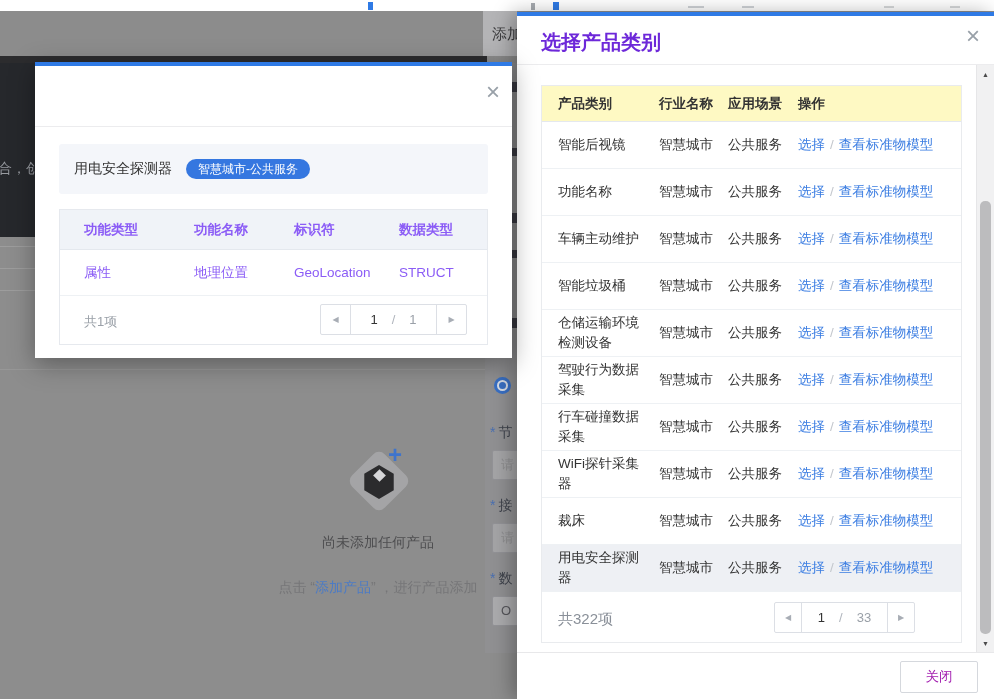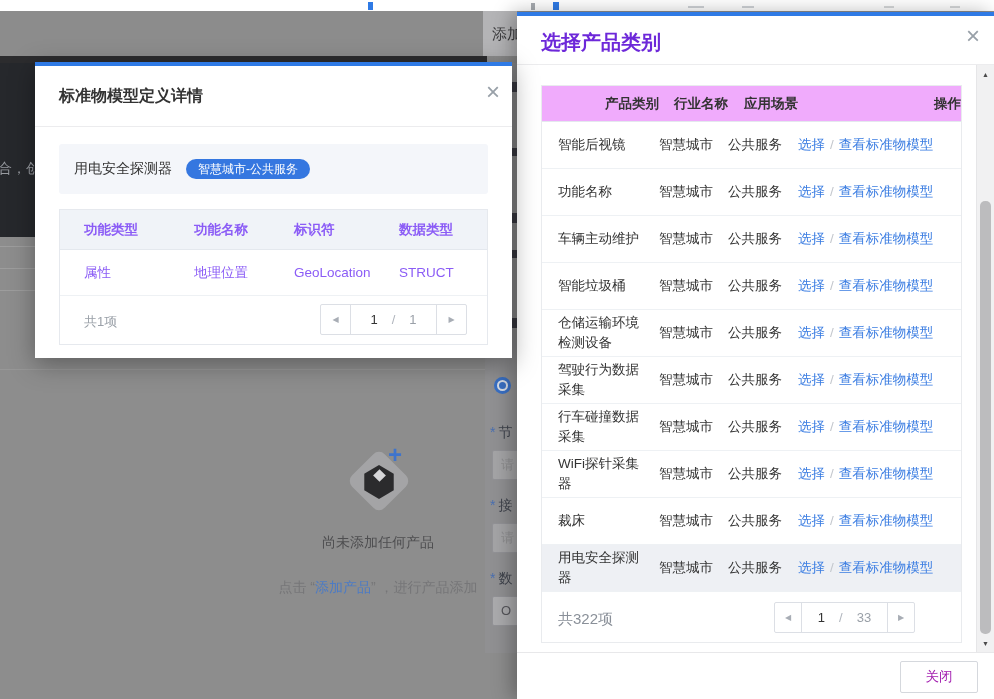--- a/index.html
+++ b/index.html
@@ -67,21 +67,21 @@
   .drawer{position:absolute;left:517px;top:12px;width:477px;height:687px;background:#fff;border-top:4px solid #2f7ae5;
           box-shadow:-6px 0 18px rgba(0,0,0,.28);z-index:4;box-sizing:border-box;}
   .d-header{position:relative;height:48px;}
   .d-title{position:absolute;left:24px;top:13px;font-size:20px;font-weight:700;color:#6d28d9;}
   .d-close{position:absolute;right:14px;top:8px;font-size:24px;color:#98a0a8;cursor:pointer;line-height:1;}
   .d-hdiv{position:absolute;left:0;top:48px;width:100%;height:1px;background:#ececee;}
   .d-body{position:absolute;left:0;top:49px;right:0;bottom:46px;overflow:hidden;}
   .d-table{position:absolute;left:24px;top:20px;width:421px;border:1px solid #e9ebee;box-sizing:border-box;background:#fff;}
   .drow{display:grid;grid-template-columns:101px 69px 70px 1fr;padding-left:16px;align-items:center;
         font-size:13.5px;color:#333;min-height:46px;border-bottom:1px solid #eef1f4;line-height:20px;}
-  .dhead{min-height:35px;height:35px;background:#f0abfc;font-weight:700;border-bottom:1px solid #e4e8ee;text-align:right;}
+  .dhead{min-height:35px;height:35px;background:#fef9c3;font-weight:700;border-bottom:1px solid #e4e8ee;}
   .drow.sel{background:#eef0f4;}
   .dc.c1{padding-right:13px;}
   .lnk{color:#3b7de2;text-decoration:none;cursor:pointer;}
   .sep{color:#c3c7cd;margin:0 5px;}
   .d-pagrow{position:relative;height:50px;}
   .d-total{position:absolute;left:16px;top:18px;font-size:15px;color:#8a9099;}
   .d-pag{right:46px;top:10px;width:141px;}
   .d-pag .parrow{width:26px;}
   
   .sbar{position:absolute;right:0;top:0;bottom:0;width:17px;background:#f1f1f2;border-left:1px solid #e6e6e8;}
@@ -135,21 +135,20 @@
   <div class="glyphbit" style="top:318px;height:10px;"></div>
   <div class="radio"></div>
   <div class="flabel" style="top:424px;"><span class="star">*</span><span>节</span></div>
   <div class="finput" style="top:450px;">请</div>
   <div class="flabel" style="top:497px;"><span class="star">*</span><span>接</span></div>
   <div class="finput" style="top:523px;">请</div>
   <div class="flabel" style="top:570px;"><span class="star">*</span><span>数</span></div>
   <div class="finput fselect" style="top:596px;">O</div>
 
   <div class="modal">
-    <div class="m-title">标准物模型定义详情</div>
     <div class="m-close">×</div>
     <div class="m-div"></div>
     <div class="m-info">
       <span class="m-name">用电安全探测器</span>
       <span class="m-badge">智慧城市-公共服务</span>
     </div>
     <div class="m-table">
       <div class="mrow mhead" id="m-head">
           <span class="mc">功能类型</span>
           <span class="mc">功能名称</span>

